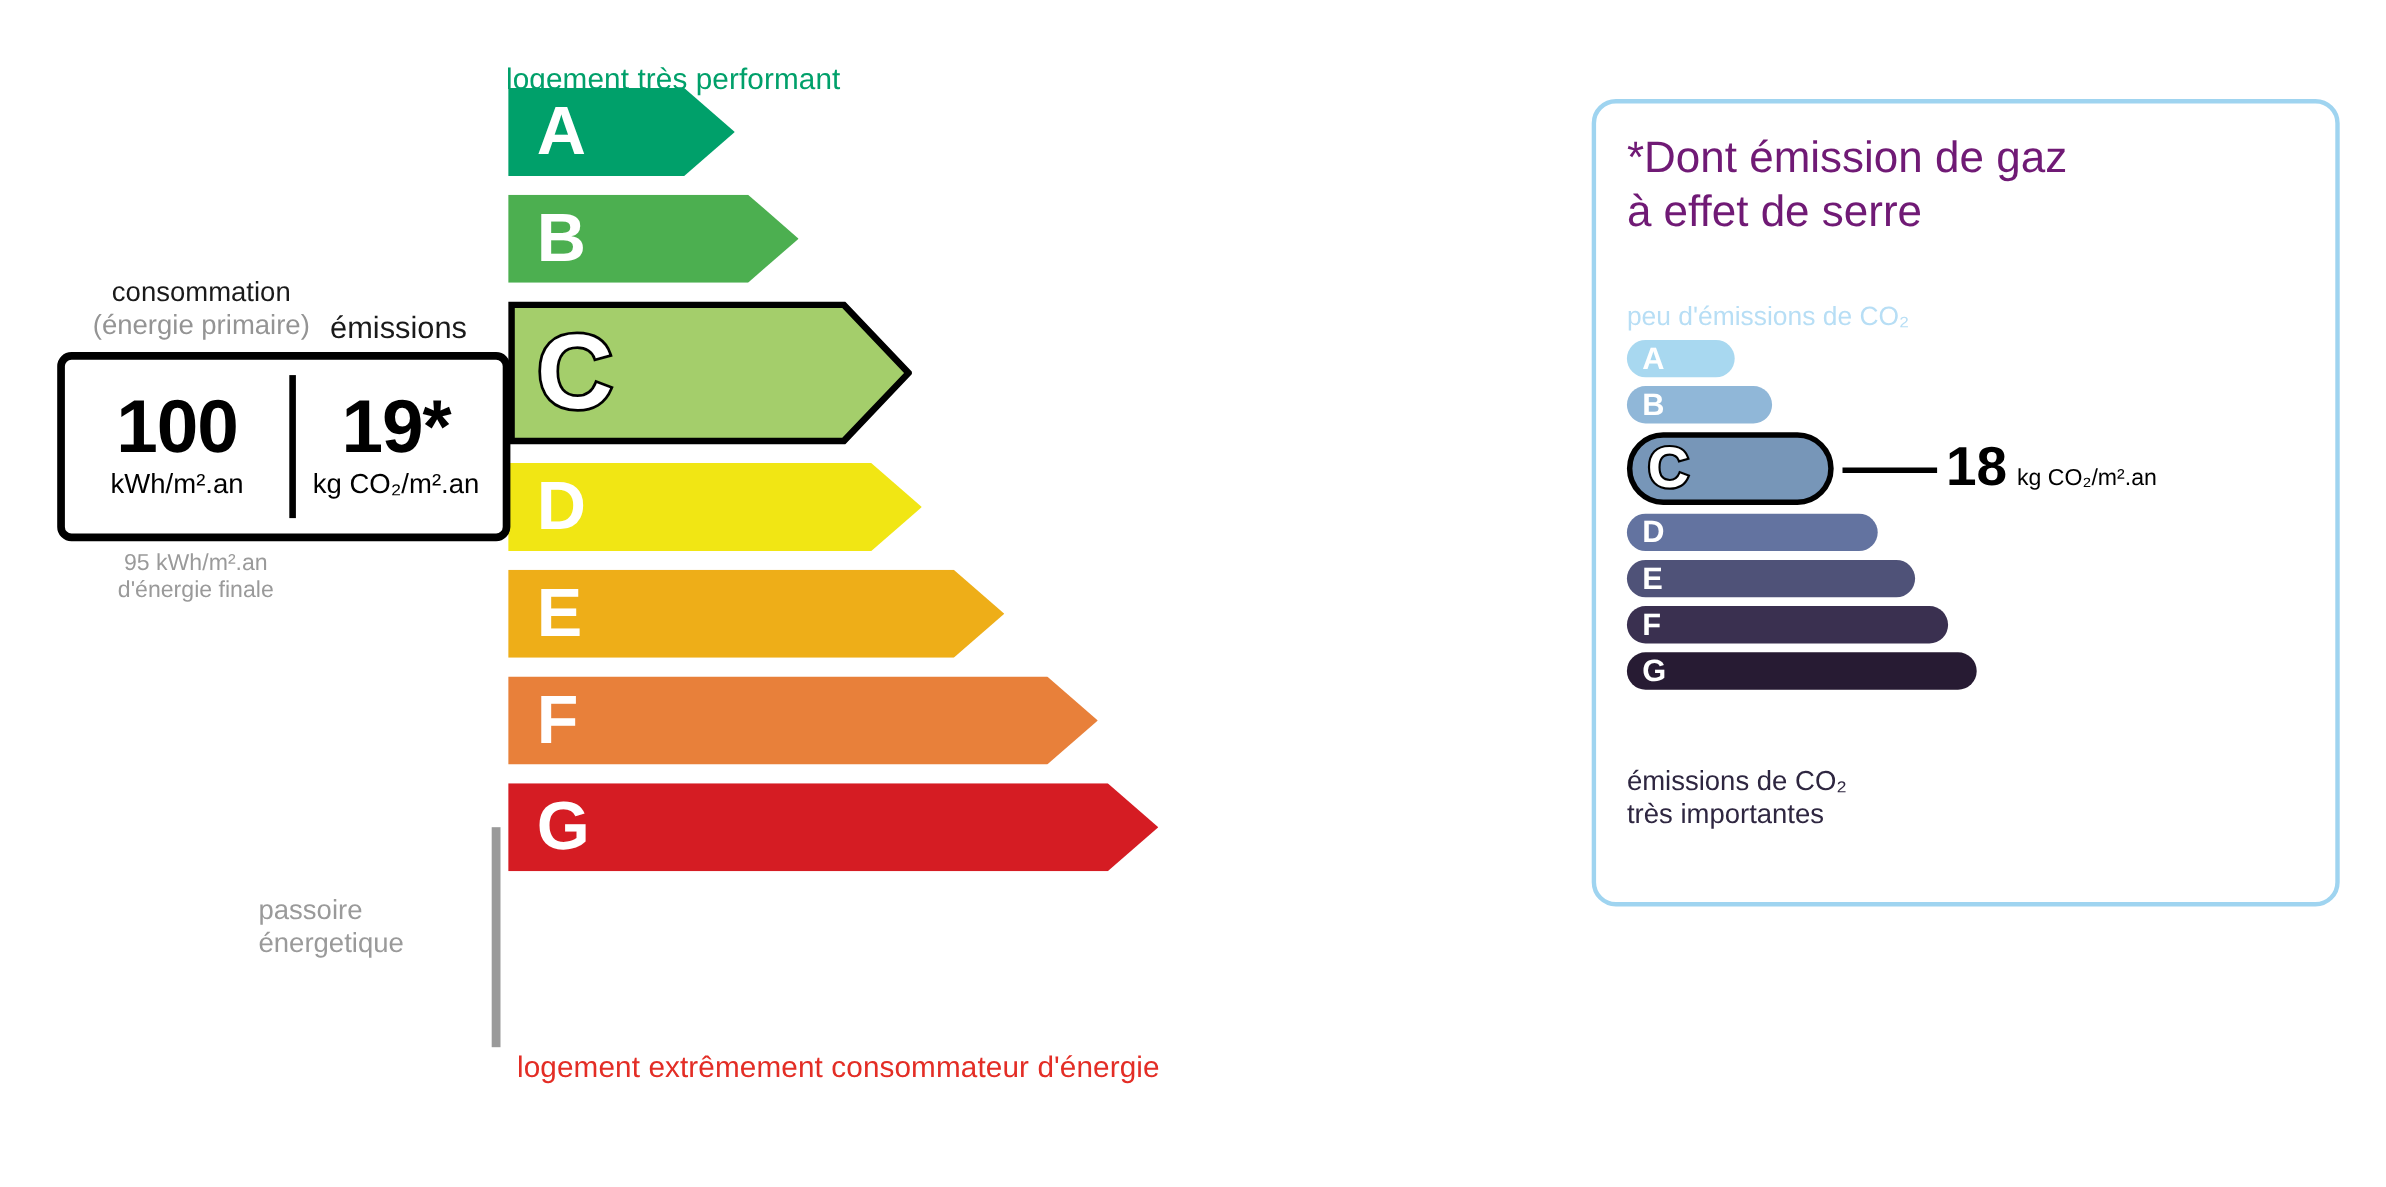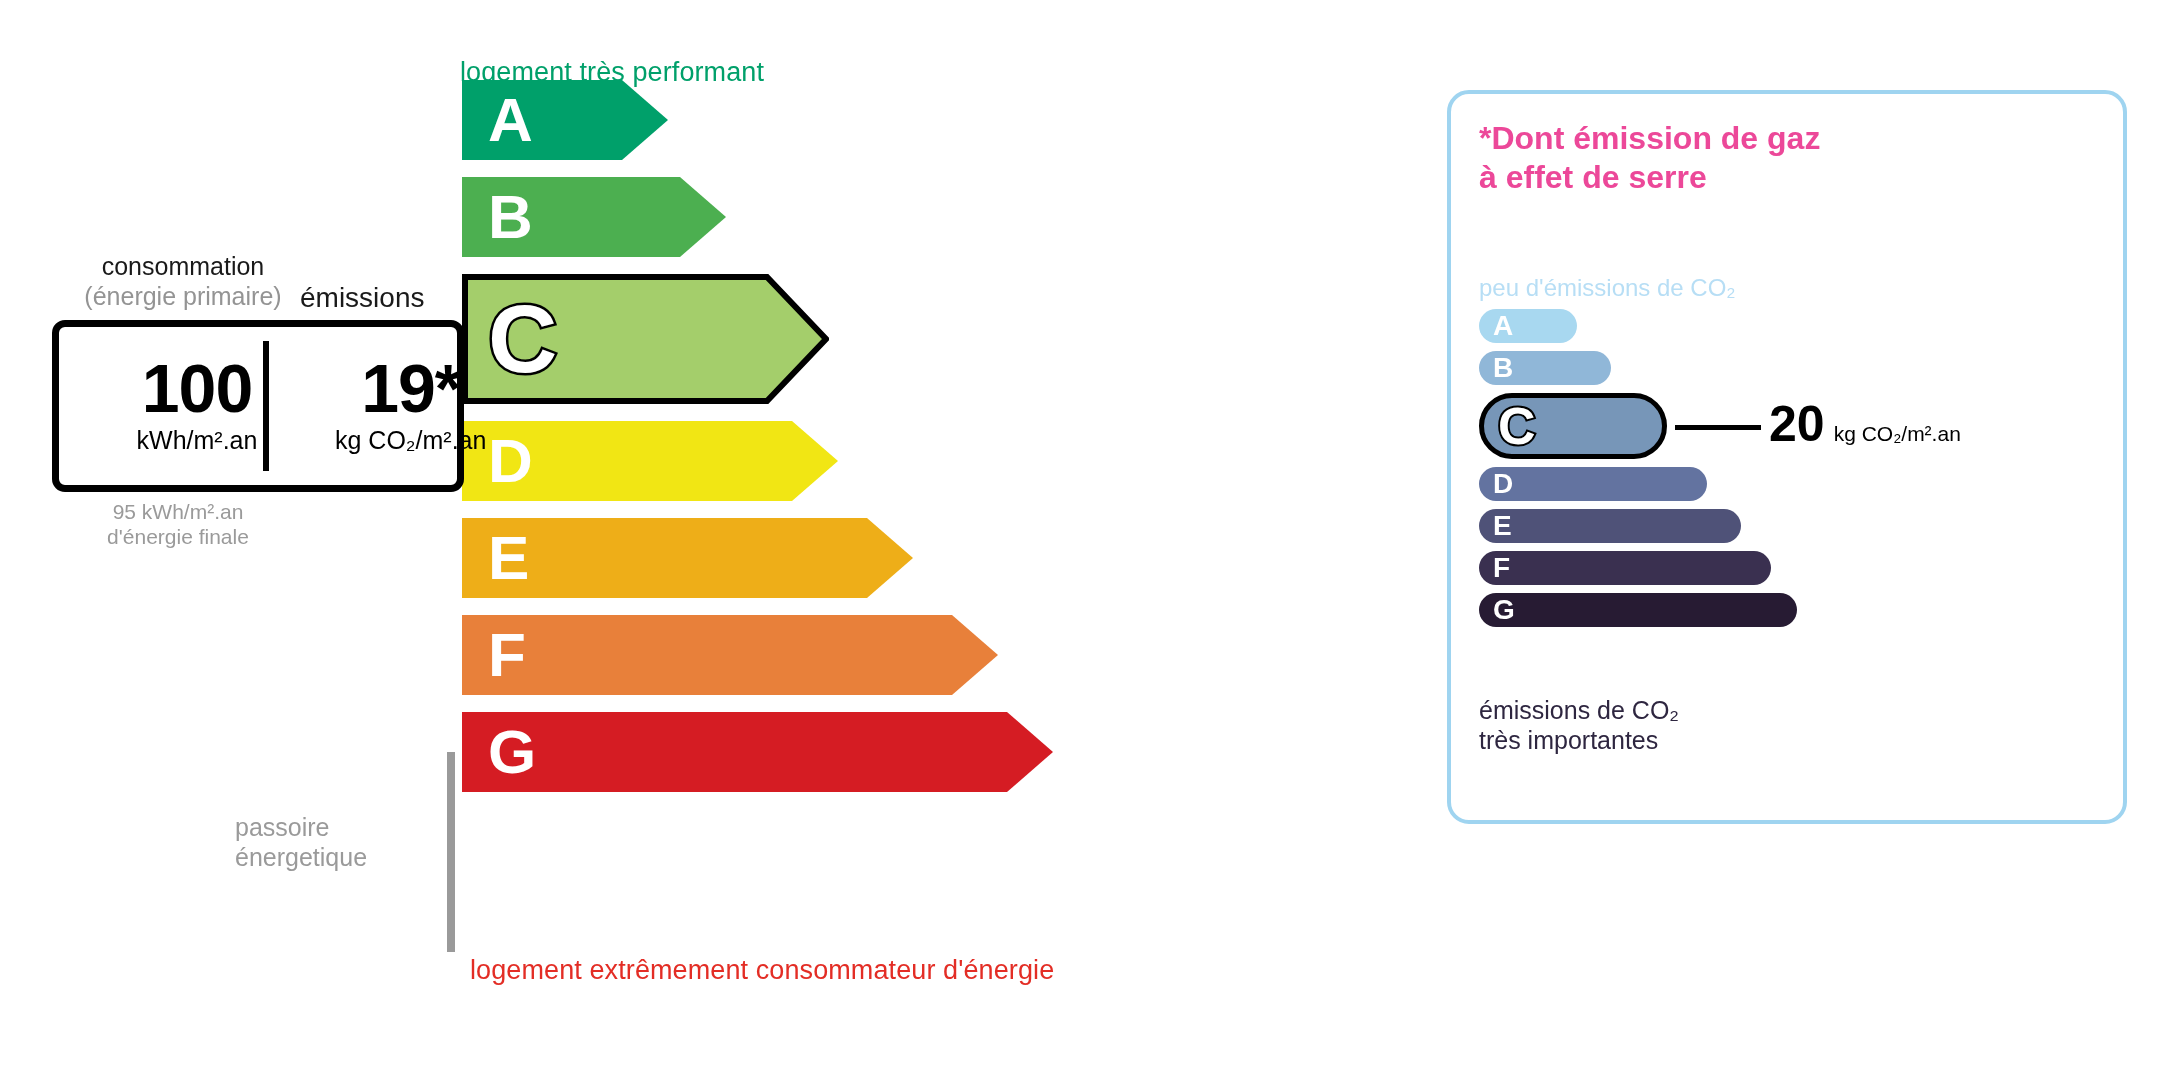--- a/index.html
+++ b/index.html
@@ -77,21 +77,20 @@
     display: flex;
     z-index: 4;
   }
   .value-cell {
     flex: 1 1 0;
     display: flex;
     flex-direction: column;
     align-items: center;
     justify-content: center;
     position: relative;
-    padding-left: 36px;
   }
   .value-cell.first { flex: 0 0 204px; }
   #value-divider {
     position: absolute;
     left: 204px;
     top: 14px;
     bottom: 14px;
     width: 6px;
     background: #000;
   }
@@ -182,23 +181,23 @@
     height: 734px;
     border: 4px solid #9fd4f0;
     border-radius: 22px;
     background: #ffffff;
     box-sizing: border-box;
   }
   #ges-title {
     position: absolute;
     left: 28px;
     top: 25px;
-    font-size: 32px;
-    font-weight: 700;
-    color: #ec4899;
+    font-size: 40px;
+    font-weight: 400;
+    color: #701a75;
     line-height: 1.22;
   }
   #ges-top-caption {
     position: absolute;
     left: 28px;
     top: 180px;
     font-size: 24px;
     color: #b7def5;
     white-space: nowrap;
   }
@@ -391,21 +390,21 @@
       <div class="ges-row">
         <div class="ges-bar" style="width: 132px; background: rgb(144, 183, 216);">
           <span class="ges-letter">B</span>
         </div>
       </div>
       <div class="ges-row current">
         <div class="ges-bar" style="width: 188px; background: rgb(119, 150, 184);">
           <span class="ges-letter">C</span>
         </div>
         <div id="ges-leader" style="left: 196px;"></div>
-        <div id="ges-value" style="left: 290px;"><span>20</span><span id="ges-value-unit">kg CO₂/m².an</span></div>
+        <div id="ges-value" style="left: 290px;"><span>18</span><span id="ges-value-unit">kg CO₂/m².an</span></div>
       </div>
       <div class="ges-row">
         <div class="ges-bar" style="width: 228px; background: rgb(99, 115, 160);">
           <span class="ges-letter">D</span>
         </div>
       </div>
       <div class="ges-row">
         <div class="ges-bar" style="width: 262px; background: rgb(79, 82, 120);">
           <span class="ges-letter">E</span>
         </div>

